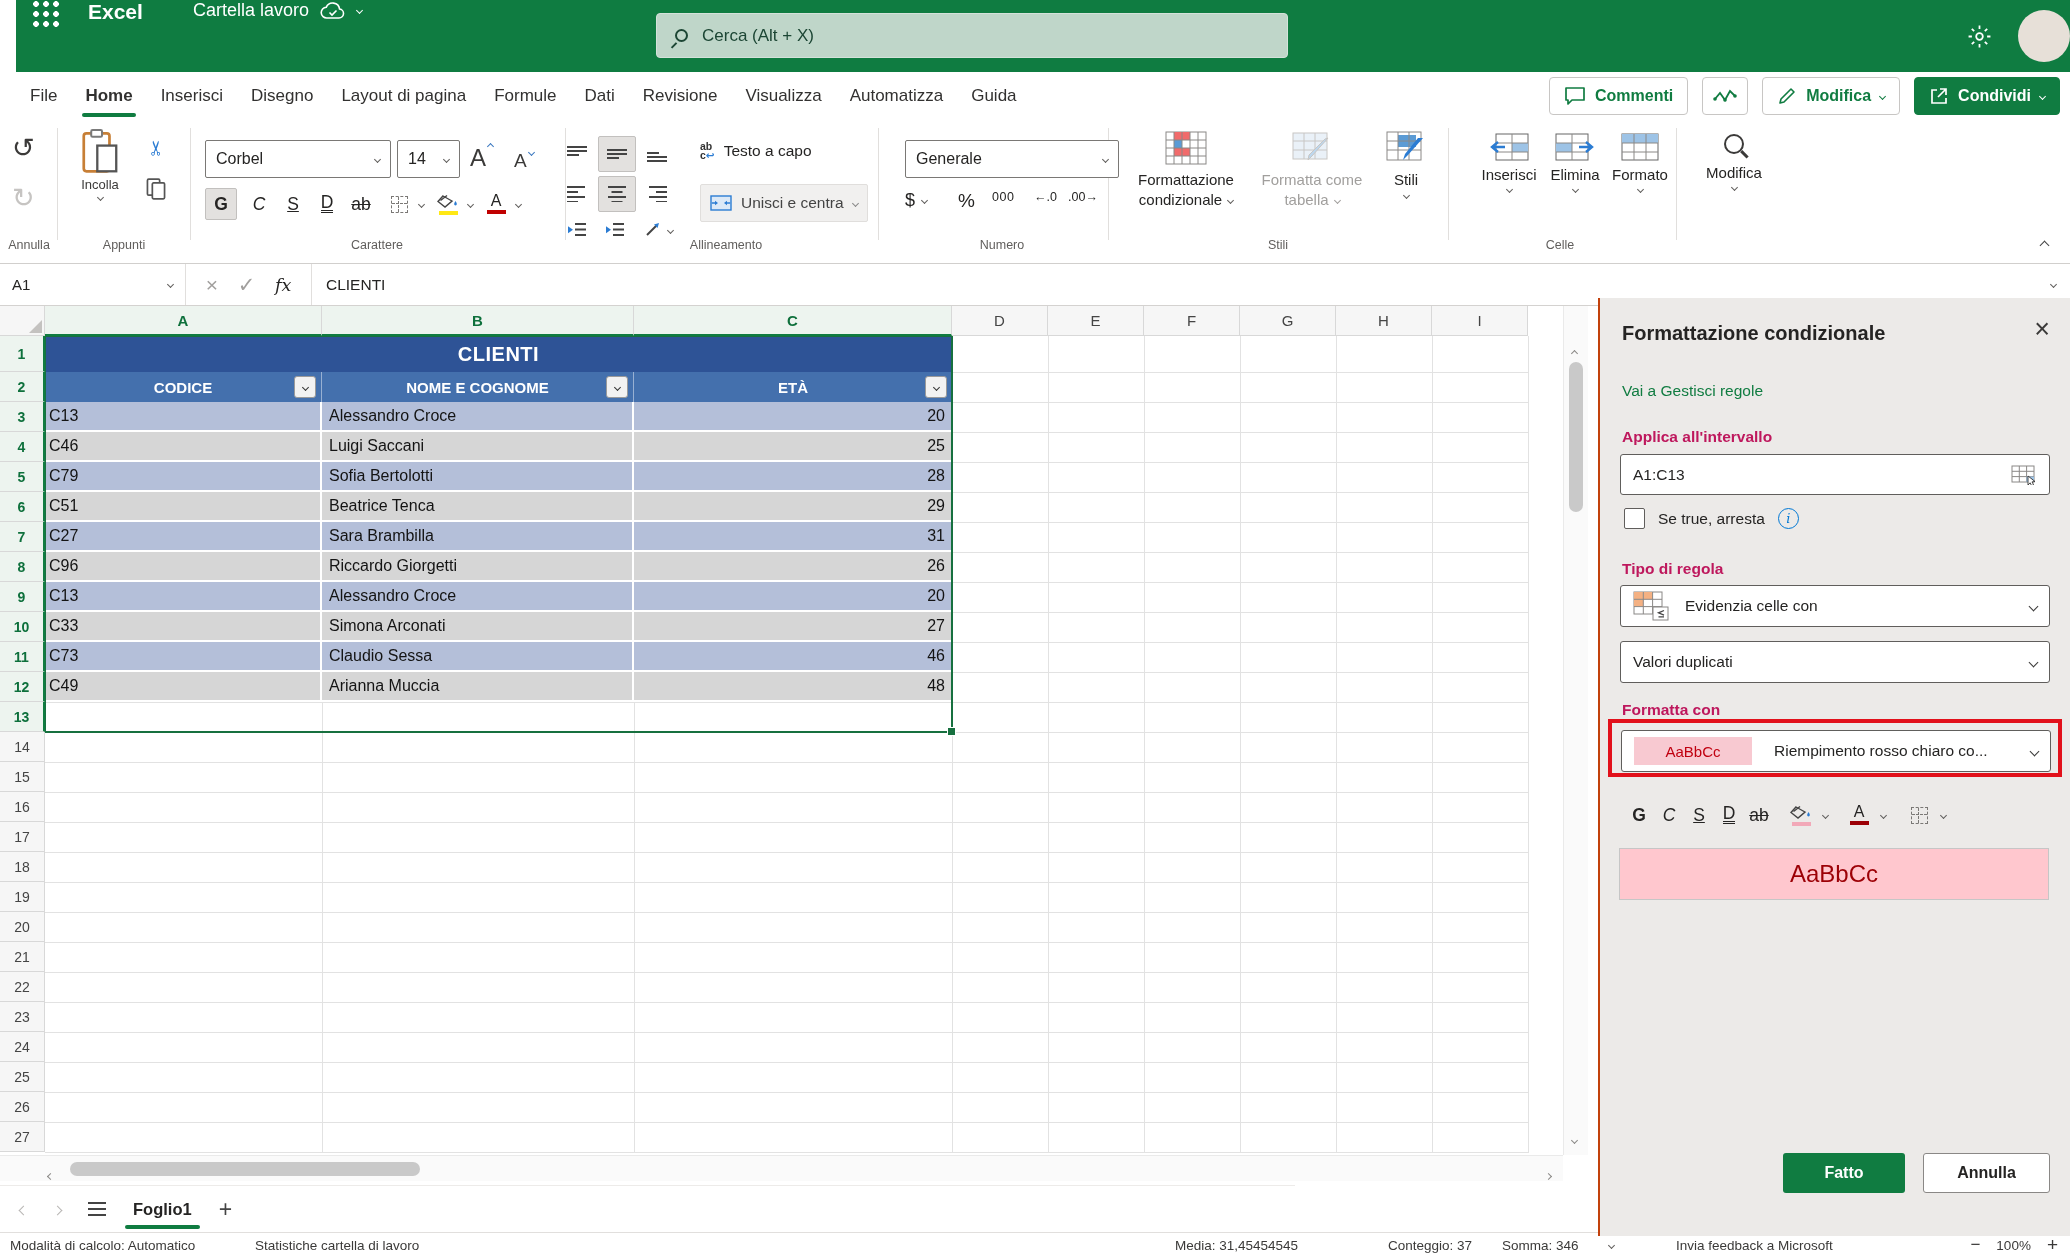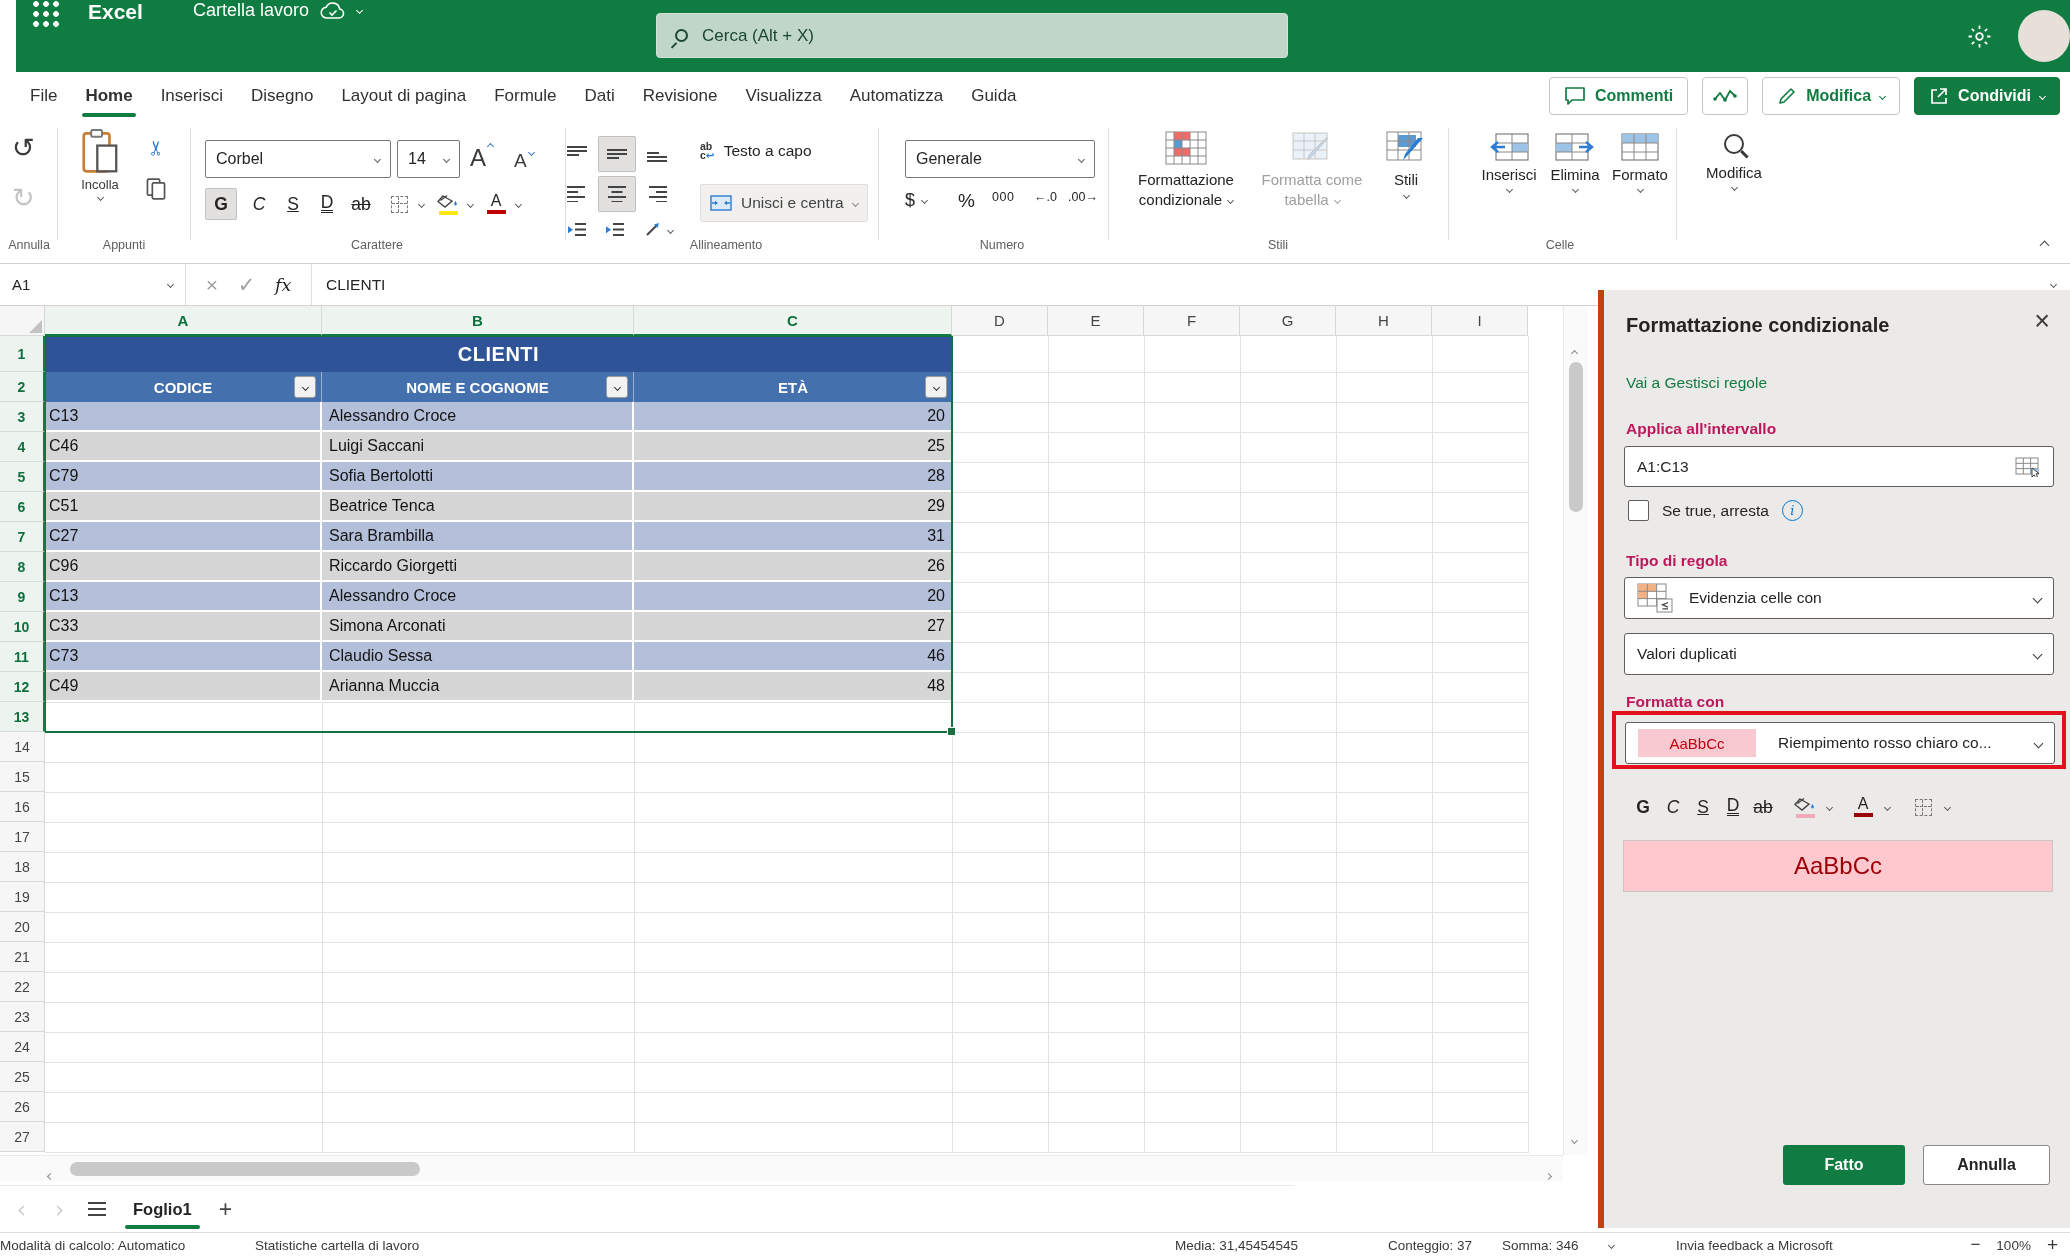--- a/index.html
+++ b/index.html
@@ -63,21 +63,21 @@
 .bordico::before{content:'';position:absolute;left:0;right:0;top:6px;border-top:1.4px dashed #7A7875}
 .bordico::after{content:'';position:absolute;top:0;bottom:0;left:6.5px;border-left:1.4px dashed #7A7875}
 .colorbtn{display:flex;flex-direction:column;align-items:center;gap:2px}
 .cbar{width:19px;height:4px}
 .alnbtn{position:absolute;width:38px;height:36px;display:flex;align-items:center;justify-content:center;cursor:pointer}
 .alnbtn svg{display:block}
 .wrapbtn{position:absolute;left:700px;top:22px;display:flex;align-items:center;gap:9px;font-size:15.5px;color:#252423;cursor:pointer}
 .wrapico{display:flex;flex-direction:column;font-size:10.5px;line-height:9px;font-weight:700;color:#333}
 .blue{color:#2B7CD3;font-style:normal}
 .mergebtn{position:absolute;left:700px;top:64px;height:38px;background:#F1F0EF;border:1px solid #E0DEDC;border-radius:2px;display:flex;align-items:center;gap:9px;padding:0 9px;font-size:15.5px;color:#444;cursor:pointer}
-.numbox{left:905px;top:20px;width:190px}
+.numbox{left:905px;top:20px;width:214px}
 .numico{position:absolute;top:70px;display:flex;align-items:center;color:#252423;cursor:pointer}
 .bigbtn{position:absolute;top:10px;display:flex;flex-direction:column;align-items:center;font-size:15px;color:#252423;line-height:20px;cursor:pointer;text-align:center}
 .bigbtn .l2{display:flex;align-items:center;gap:6px}
 .bigbtn.dis{color:#A19F9D}
 .cellbtn{position:absolute;top:12px;display:flex;flex-direction:column;align-items:center;gap:4px;font-size:15px;color:#252423;cursor:pointer}
 .magdark{width:20px;height:20px;border:2.2px solid #3B3A39;border-radius:50%;position:relative}
 .magdark::after{content:'';position:absolute;width:2.6px;height:9px;background:#3B3A39;right:-4px;bottom:-7px;transform:rotate(-45deg)}
 .collapse{position:absolute;right:22px;bottom:10px;color:#444;cursor:pointer}
 
 
@@ -137,21 +137,21 @@
 .burger{width:18px;height:2.4px;background:#444;box-shadow:0 6px 0 #444,0 -6px 0 #444;cursor:pointer}
 .stab{position:relative;font-size:16.5px;font-weight:700;color:#252423;cursor:pointer}
 .stab::after{content:'';position:absolute;left:-8px;right:-8px;bottom:-10px;height:3.5px;border-radius:2px;background:#107C41}
 .saddsheet{font-size:23px;color:#444;cursor:pointer;line-height:18px}
 
 
 .statusbar{position:absolute;left:0;top:1232px;width:2070px;height:25px;background:#fff;border-top:1px solid #E1DFDD;font-size:13.5px;color:#3B3A39}
 .st-it{position:absolute;top:0;height:24px;display:flex;align-items:center;gap:8px;cursor:pointer;white-space:nowrap}
 
 
-.panel{position:absolute;left:1598px;top:290px;width:472px;height:938px;background:#ECEAE8;border-left:6px solid #c2410c}
+.panel{position:absolute;left:1598px;top:298px;width:472px;height:938px;background:#ECEAE8;border-left:2px solid #c2410c}
 .p-title{position:absolute;left:22px;top:24px;font-size:20px;font-weight:700;color:#252423}
 .p-close{position:absolute;right:20px;top:16px;font-size:27px;color:#3B3A39;cursor:pointer}
 .p-link{position:absolute;left:22px;top:84px;color:#107C41;font-size:15.5px;cursor:pointer}
 .p-lab{position:absolute;left:22px;font-weight:700;font-size:15.5px;color:#be185d}
 .p-input{position:absolute;left:20px;width:430px;height:41px;background:#fff;border:1px solid #605E5C;border-radius:3px;display:flex;align-items:center;padding:0 12px;font-size:15.5px;cursor:pointer}
 .p-input .chev{margin-left:auto;color:#3B3A39}
 .p-stop{position:absolute;left:24px;top:210px;display:flex;align-items:center;gap:13px;font-size:15.5px}
 .cbx{width:21px;height:21px;border:1.6px solid #605E5C;border-radius:2px;background:#fff;cursor:pointer;flex:none}
 .info{width:21px;height:21px;border:1.6px solid #0078D4;border-radius:50%;color:#0078D4;display:flex;align-items:center;justify-content:center;font-size:13px;font-style:italic;font-family:"DejaVu Serif","Liberation Serif",serif;cursor:pointer;flex:none}
 .p-redbox{position:absolute;left:8px;top:421px;width:454px;height:58px;border:4px solid #E2111B}
@@ -732,21 +732,21 @@
 
   <div class="sheetbar">
     <span class="snav"><span class="chev left"></span></span>
     <span class="snav"><span class="chev right"></span></span>
     <span class="burger"></span>
     <span class="stab">Foglio1</span>
     <span class="saddsheet">+</span>
   </div>
 
   <div class="statusbar">
-    <span class="st-it" style="left:0">Modalità di calcolo: Automatico</span>
+    <span class="st-it" style="left:10px">Modalità di calcolo: Automatico</span>
     <span class="st-it" style="left:255px">Statistiche cartella di lavoro</span>
     <span class="st-it" style="left:1175px">Media: 31,45454545</span>
     <span class="st-it" style="left:1388px">Conteggio: 37</span>
     <span class="st-it" style="left:1502px">
       <span>Somma: 346</span>
       <span class="chev sm" style="margin-left:22px;color:#605E5C"></span>
     </span>
     <span class="st-it" style="left:1676px">Invia feedback a Microsoft</span>
     <span class="st-it" style="right:12px;gap:16px">
       <span style="font-size:17px">−</span>

